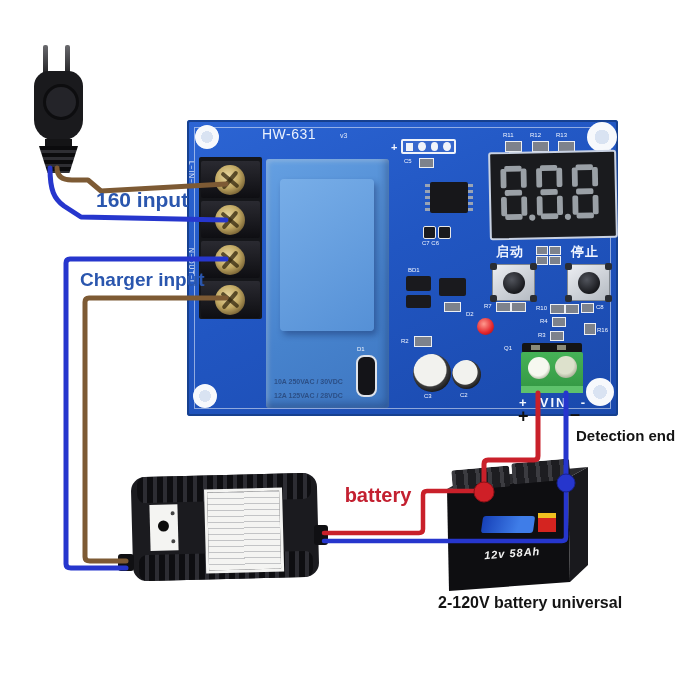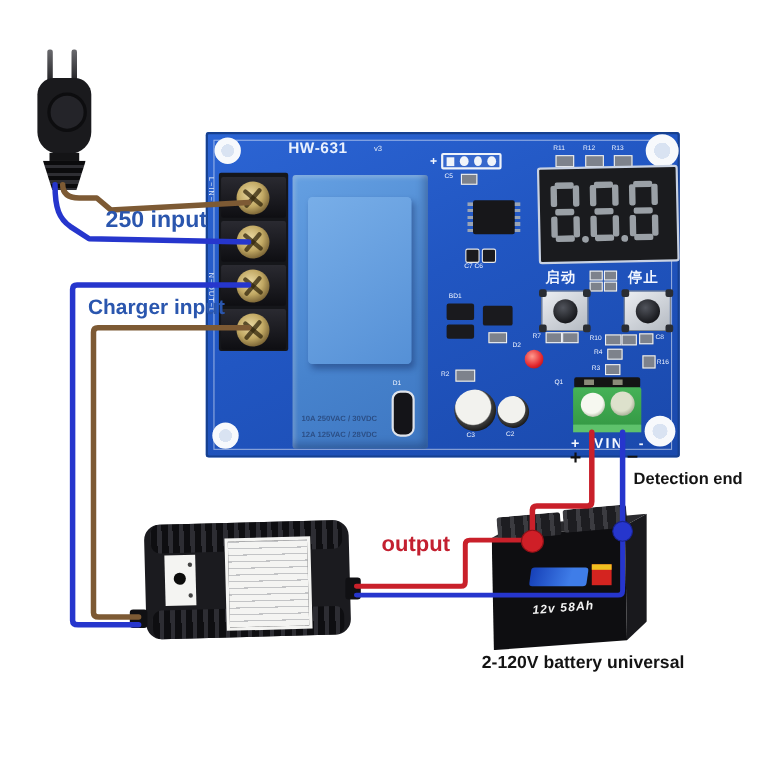--- a/index.html
+++ b/index.html
@@ -12,21 +12,21 @@
   .plug-ring{position:absolute;left:9px;top:13px;width:30px;height:30px;border-radius:50%;
              background:#242429;border:3px solid #0d0d0f;}
   .plug-neck{background:#141416;}
   .plug-ribs{background:repeating-linear-gradient(180deg,#0b0b0d 0 4px,#2e2e33 4px 7px);
              clip-path:polygon(0 0,100% 0,78% 100%,22% 100%);}
   
   .pcb{background:linear-gradient(155deg,#2c65d4 0%,#2156c2 45%,#1a49ac 100%);
        border-radius:3px;box-shadow:inset 0 0 0 2px #16408f;}
   .pcb-frame{position:absolute;inset:7px;border:1px solid rgba(255,255,255,.5);pointer-events:none;}
   .hole{border-radius:50%;background:radial-gradient(circle,#d9e3f2 0 34%,#f7f9fc 35% 72%,rgba(255,255,255,.12) 73%);}
-  .ttl{color:#eaf1fd;font-weight:bold;font-size:14px;letter-spacing:.5px;}
+  .ttl{color:#eaf1fd;font-weight:normal;font-size:14px;letter-spacing:.5px;}
   .ver{color:#dfe8f8;font-size:7px;}
   .tblock{background:#15161a;border-radius:2px;}
   .tcell{position:absolute;left:2px;width:59px;height:37px;border-radius:2px;
          background:linear-gradient(180deg,#2a2a31,#0e0e12);}
   .screw{position:absolute;left:14px;top:4px;width:30px;height:30px;border-radius:50%;
          background:radial-gradient(circle at 42% 38%,#ead9a2,#c2a964 45%,#7b6536 75%,#4e3f1e);}
   .screw::before,.screw::after{content:"";position:absolute;left:4px;top:13px;width:22px;height:4px;
          background:rgba(50,38,12,.75);border-radius:2px;}
   .screw::before{transform:rotate(40deg);} .screw::after{transform:rotate(-50deg);}
   .vtext{writing-mode:vertical-rl;text-orientation:mixed;font-size:6.5px;color:#eaf0fa;letter-spacing:1px;}
@@ -285,23 +285,23 @@
     <path d="M226,259 L70,259 Q66,259 66,263 L66,564 Q66,568 71,568 L126,568" fill="none" stroke-width="5" stroke-linecap="round" stroke-linejoin="round" stroke="#2636cd"></path>
     <path d="M226,298 L89,298 Q85,298 85,302 L85,557 Q85,561 90,561 L126,561" fill="none" stroke-width="5" stroke-linecap="round" stroke-linejoin="round" stroke="#7d5a34"></path>
     <path d="M538,393 L538,456 Q538,460 534,460 L488,460 Q484,460 484,464 L484,489" fill="none" stroke-width="5" stroke-linecap="round" stroke-linejoin="round" stroke="#c9202a"></path>
     <path d="M566,393 L566,478" fill="none" stroke-width="5" stroke-linecap="round" stroke-linejoin="round" stroke="#2636cd"></path>
     <path d="M324,533 L419,533 Q423,533 423,529 L423,495 Q423,491 427,491 L480,491" fill="none" stroke-width="4.5" stroke-linecap="round" stroke-linejoin="round" stroke="#c9202a"></path>
     <path d="M324,541 L562,541 Q566,541 566,537 L566,484" fill="none" stroke-width="4.5" stroke-linecap="round" stroke-linejoin="round" stroke="#2636cd"></path>
     <circle cx="484" cy="492" r="10" stroke="#8f1016" stroke-width="1" fill="#cf1f27"></circle>
     <circle cx="566" cy="483" r="9" stroke="#18228f" stroke-width="1" fill="#2636cd"></circle>
   </svg>
 
-  <div class="abs lab-blue" style="left:96px;top:188px;font-size:21px;">250 input</div>
+  <div class="abs lab-blue" style="left:96px;top:188px;font-size:21px;">160 input</div>
   <div class="abs lab-blue" style="left:80px;top:269px;font-size:19px;">Charger input</div>
   <div class="abs lab-red" style="left:326px;top:484px;width:104px;font-size:20px;">
-    <div>output</div>
+    <div>battery</div>
   </div>
   <div class="abs lab-blk" style="left:576px;top:427px;font-size:15px;">Detection end</div>
   <div class="abs lab-blk" style="left:438px;top:594px;font-size:16px;">2-120V battery universal</div>
   <div class="abs mark" style="left:518px;top:406px;">+</div>
   <div class="abs mark" style="left:570px;top:404px;">–</div>
 
 </div>
 
 </body></html>

